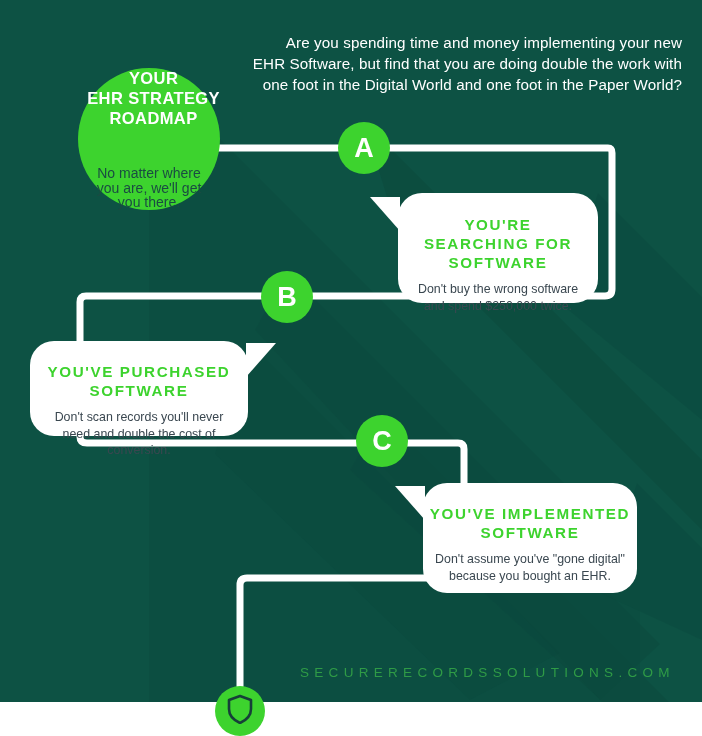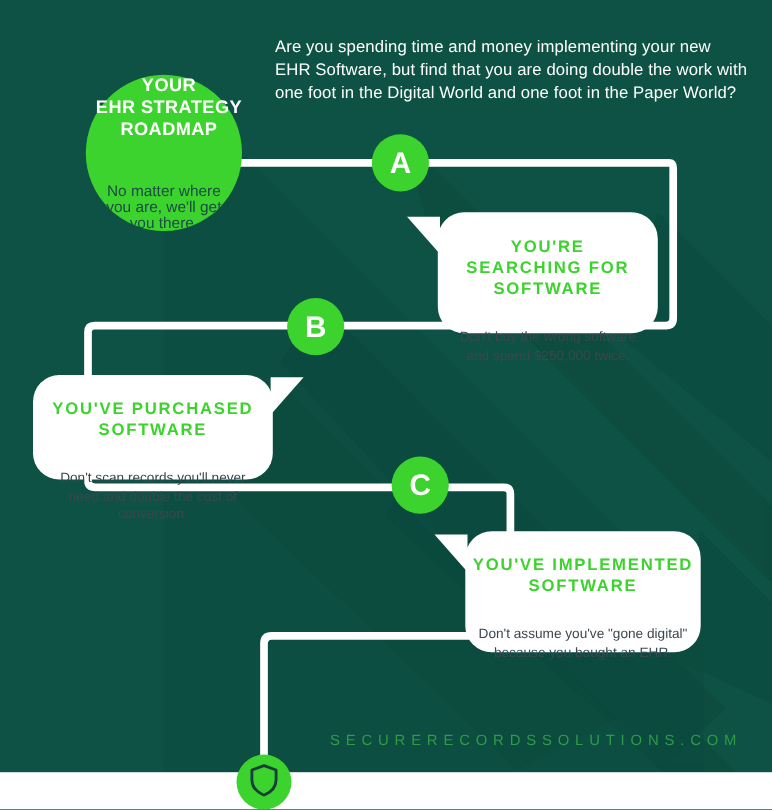--- a/index.html
+++ b/index.html
@@ -23,21 +23,21 @@
 
   
   #connectors{position:absolute;left:0;top:0;width:702px;height:736px;}
 
   
   .header-text{
     position:absolute;left:250px;top:32px;width:432px;
     color:#ffffff;
     font-size:15.2px;
     line-height:21px;
-    text-align:left;
+    text-align:right;
     letter-spacing:0.1px;
   }
 
   
   .roadmap-circle{
     position:absolute;left:78px;top:68px;width:142px;height:142px;
     border-radius:50%;
     background:#3dd32e;
     display:flex;flex-direction:column;
     align-items:flex-end;justify-content:center;
@@ -85,21 +85,21 @@
     font-size:15.2px;
     font-weight:bold;
     letter-spacing:1.6px;
     line-height:19px;
     text-transform:uppercase;
   }
   .callout-body{
     color:#3a4750;
     font-size:12.4px;
     line-height:16.5px;
-    margin-top:26px;
+    margin-top:9px;
   }
   
   .tail{position:absolute;width:0;height:0;}
 
   #callout-a{left:398px;top:193px;width:200px;height:110px;padding:22px 16px 0;}
   #callout-b{left:30px;top:341px;width:218px;height:95px;padding:21px 14px 0;}
   #callout-c{left:423px;top:483px;width:214px;height:110px;padding:21px 4px 0;}
 
   .tail-left{
     border-top:0 solid transparent;

